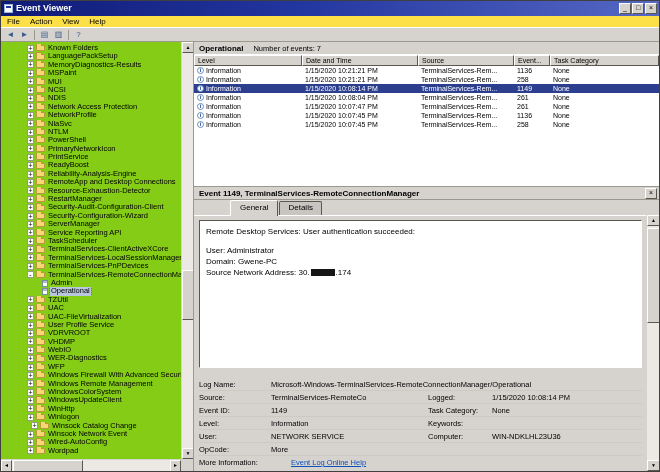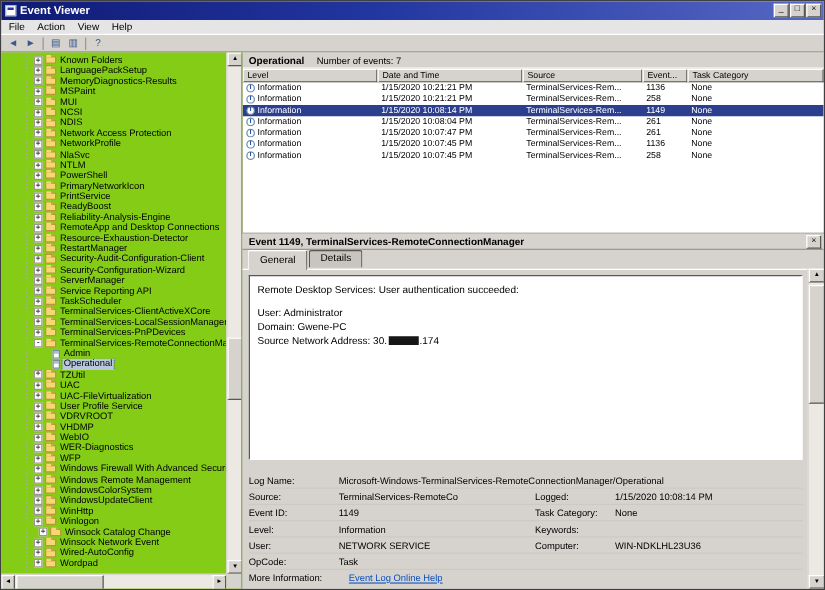--- a/index.html
+++ b/index.html
@@ -7,21 +7,21 @@
   .window { width:660px; height:472px; background:#d6d3ce; border:1px solid #404040; display:flex; flex-direction:column; overflow:hidden; }
 
   
   .titlebar { height:15px; flex:0 0 auto; background:linear-gradient(90deg,#0f1a75 0%,#2236a0 45%,#5568c4 100%); display:flex; align-items:center; padding:0 2px; }
   .title-icon { width:9px; height:9px; background:#fff; border:1px solid #9db6d6; margin:0 3px 0 1px; position:relative; flex:0 0 auto; }
   .title-icon::after { content:""; position:absolute; left:1px; top:1px; right:1px; height:2px; background:#2236a0; }
   .title-text { color:#fff; font-size:9px; font-weight:bold; flex:1; line-height:15px; white-space:nowrap; }
   .cap-btn { width:12px; height:11px; background:#d6d3ce; border:1px solid; border-color:#fff #5a5751 #5a5751 #fff; font-size:7px; line-height:8px; text-align:center; margin-left:1px; color:#000; flex:0 0 auto; }
 
   
-  .menubar { height:12px; flex:0 0 auto; display:flex; align-items:center; padding-left:1px; background:#e5e5e5; border-bottom:1px solid #ffffff; }
+  .menubar { height:12px; flex:0 0 auto; display:flex; align-items:center; padding-left:1px; background:#fde047; border-bottom:1px solid #ffffff; }
   .menu-item { font-size:8px; padding:0 5px; line-height:11px; color:#000; }
   .toolbar { height:14px; flex:0 0 auto; display:flex; align-items:center; gap:1px; padding-left:3px; background:#d6d3ce; border-bottom:1px solid #9b9890; }
   .tool-btn { width:13px; height:12px; font-size:8px; line-height:11px; text-align:center; color:#3a5a8c; }
   .tool-sep { width:1px; height:10px; background:#9b9890; margin:0 2px; }
 
   .body { flex:1; display:flex; min-height:0; }
 
   
   .tree-panel { width:193px; flex:0 0 auto; background:#84cc16; border-right:1px solid #9b9890; position:relative; overflow:hidden; }
   .tree-guide { position:absolute; left:20px; top:0; bottom:12px; width:1px; background:repeating-linear-gradient(to bottom,#aaa 0 1px,transparent 1px 3px); }
@@ -57,33 +57,33 @@
   .ev-rows { flex:1; background:#fff; overflow:hidden; }
   .ev-row { height:9px; display:flex; align-items:center; }
   .ev-row.selected { background:#2c3f8e; color:#fff; }
   .ev-cell { font-size:7px; padding:0 3px; overflow:hidden; white-space:nowrap; display:flex; align-items:center; gap:2px; }
   .c0 { width:108px; flex:0 0 auto; } .c1 { width:116px; flex:0 0 auto; } .c2 { width:96px; flex:0 0 auto; } .c3 { width:36px; flex:0 0 auto; } .c4 { flex:1; }
   .info-icon { width:7px; height:7px; flex:0 0 auto; border-radius:50%; background:#fff; border:1px solid #6f8cb4; color:#1f52a0; font-size:6px; line-height:5px; text-align:center; font-weight:bold; }
 
   .details-pane { flex:1; min-height:0; display:flex; flex-direction:column; position:relative; background:#d6d3ce; }
   .details-header { height:13px; flex:0 0 auto; background:#d6d3ce; border-bottom:1px solid #9b9890; display:flex; align-items:center; padding:0 2px 0 5px; }
   .details-title { font-size:8px; font-weight:bold; flex:1; white-space:nowrap; overflow:hidden; }
-  .tabs-row { height:15px; flex:0 0 auto; display:flex; align-items:flex-start; padding-left:4px; }
+  .tabs-row { height:15px; flex:0 0 auto; display:flex; align-items:flex-end; padding-left:4px;margin-left:32px; }
   .tab { font-size:8px; line-height:10px; padding:1px 8px 2px; margin-right:1px; background:#c8c5c0; border:1px solid #5a5751; border-bottom:none; border-radius:2px 2px 0 0; }
   .tab.active { background:#d6d3ce; border-color:#fff #5a5751 #d6d3ce #fff; padding:2px 9px 3px; margin-bottom:-1px; z-index:2; position:relative; }
   .tab-page { flex:1; min-height:0; border-top:1px solid #fff; padding:4px 17px 2px 5px; display:flex; flex-direction:column;justify-content:space-between; }
   .message-box { height:148px; flex:0 0 auto; background:#fff; border:1px solid; border-color:#5a5751 #fff #fff #5a5751; padding:6px; font-size:8px; overflow:hidden; }
   .msg-line { margin-bottom:2px; }
   .msg-gap { height:8px; }
   .redacted { display:inline-block; width:24px; height:7px; background:#161616; vertical-align:middle; margin:0 1px; }
   .grid { margin-top:5px; font-size:7.5px; }
   .grid-row { display:flex; align-items:center; min-height:13px; border-bottom:1px solid #cdcac4; }
   .grid-row:last-child { border-bottom:none; }
   .g-label { width:72px; flex:0 0 auto; }
-  .g-wide-label { width:80px; flex:0 0 auto; }
+  .g-wide-label { width:92px; flex:0 0 auto; }
   .g-val1 { flex:1; overflow:hidden; white-space:nowrap; }
   .g-label2 { width:64px; flex:0 0 auto; }
   .g-val2 { width:150px; flex:0 0 auto; overflow:hidden; white-space:nowrap; }
   .link { color:#0b50bd; text-decoration:underline; }
   .details-scroll { top:28px; bottom:0; width:13px; }
   .details-scroll .scroll-btn { width:13px; }
   .details-scroll .v-thumb { width:13px; }
 </style>
 </head>
 <body>
@@ -510,21 +510,21 @@
               <span class="g-val2"></span>
             </div>
             <div class="grid-row">
               <span class="g-label">User:</span>
               <span class="g-val1">NETWORK SERVICE</span>
               <span class="g-label2">Computer:</span>
               <span class="g-val2">WIN-NDKLHL23U36</span>
             </div>
             <div class="grid-row">
               <span class="g-label">OpCode:</span>
-              <span class="g-val1">Task</span>
+              <span class="g-val1">More</span>
             </div>
             <div class="grid-row">
               <span class="g-wide-label">More Information:</span>
               <span class="g-val1 link">Event Log Online Help</span>
             </div>
           </div>
         </div>
 
         <div class="vscroll details-scroll">
           <div class="scroll-btn">▲</div>

